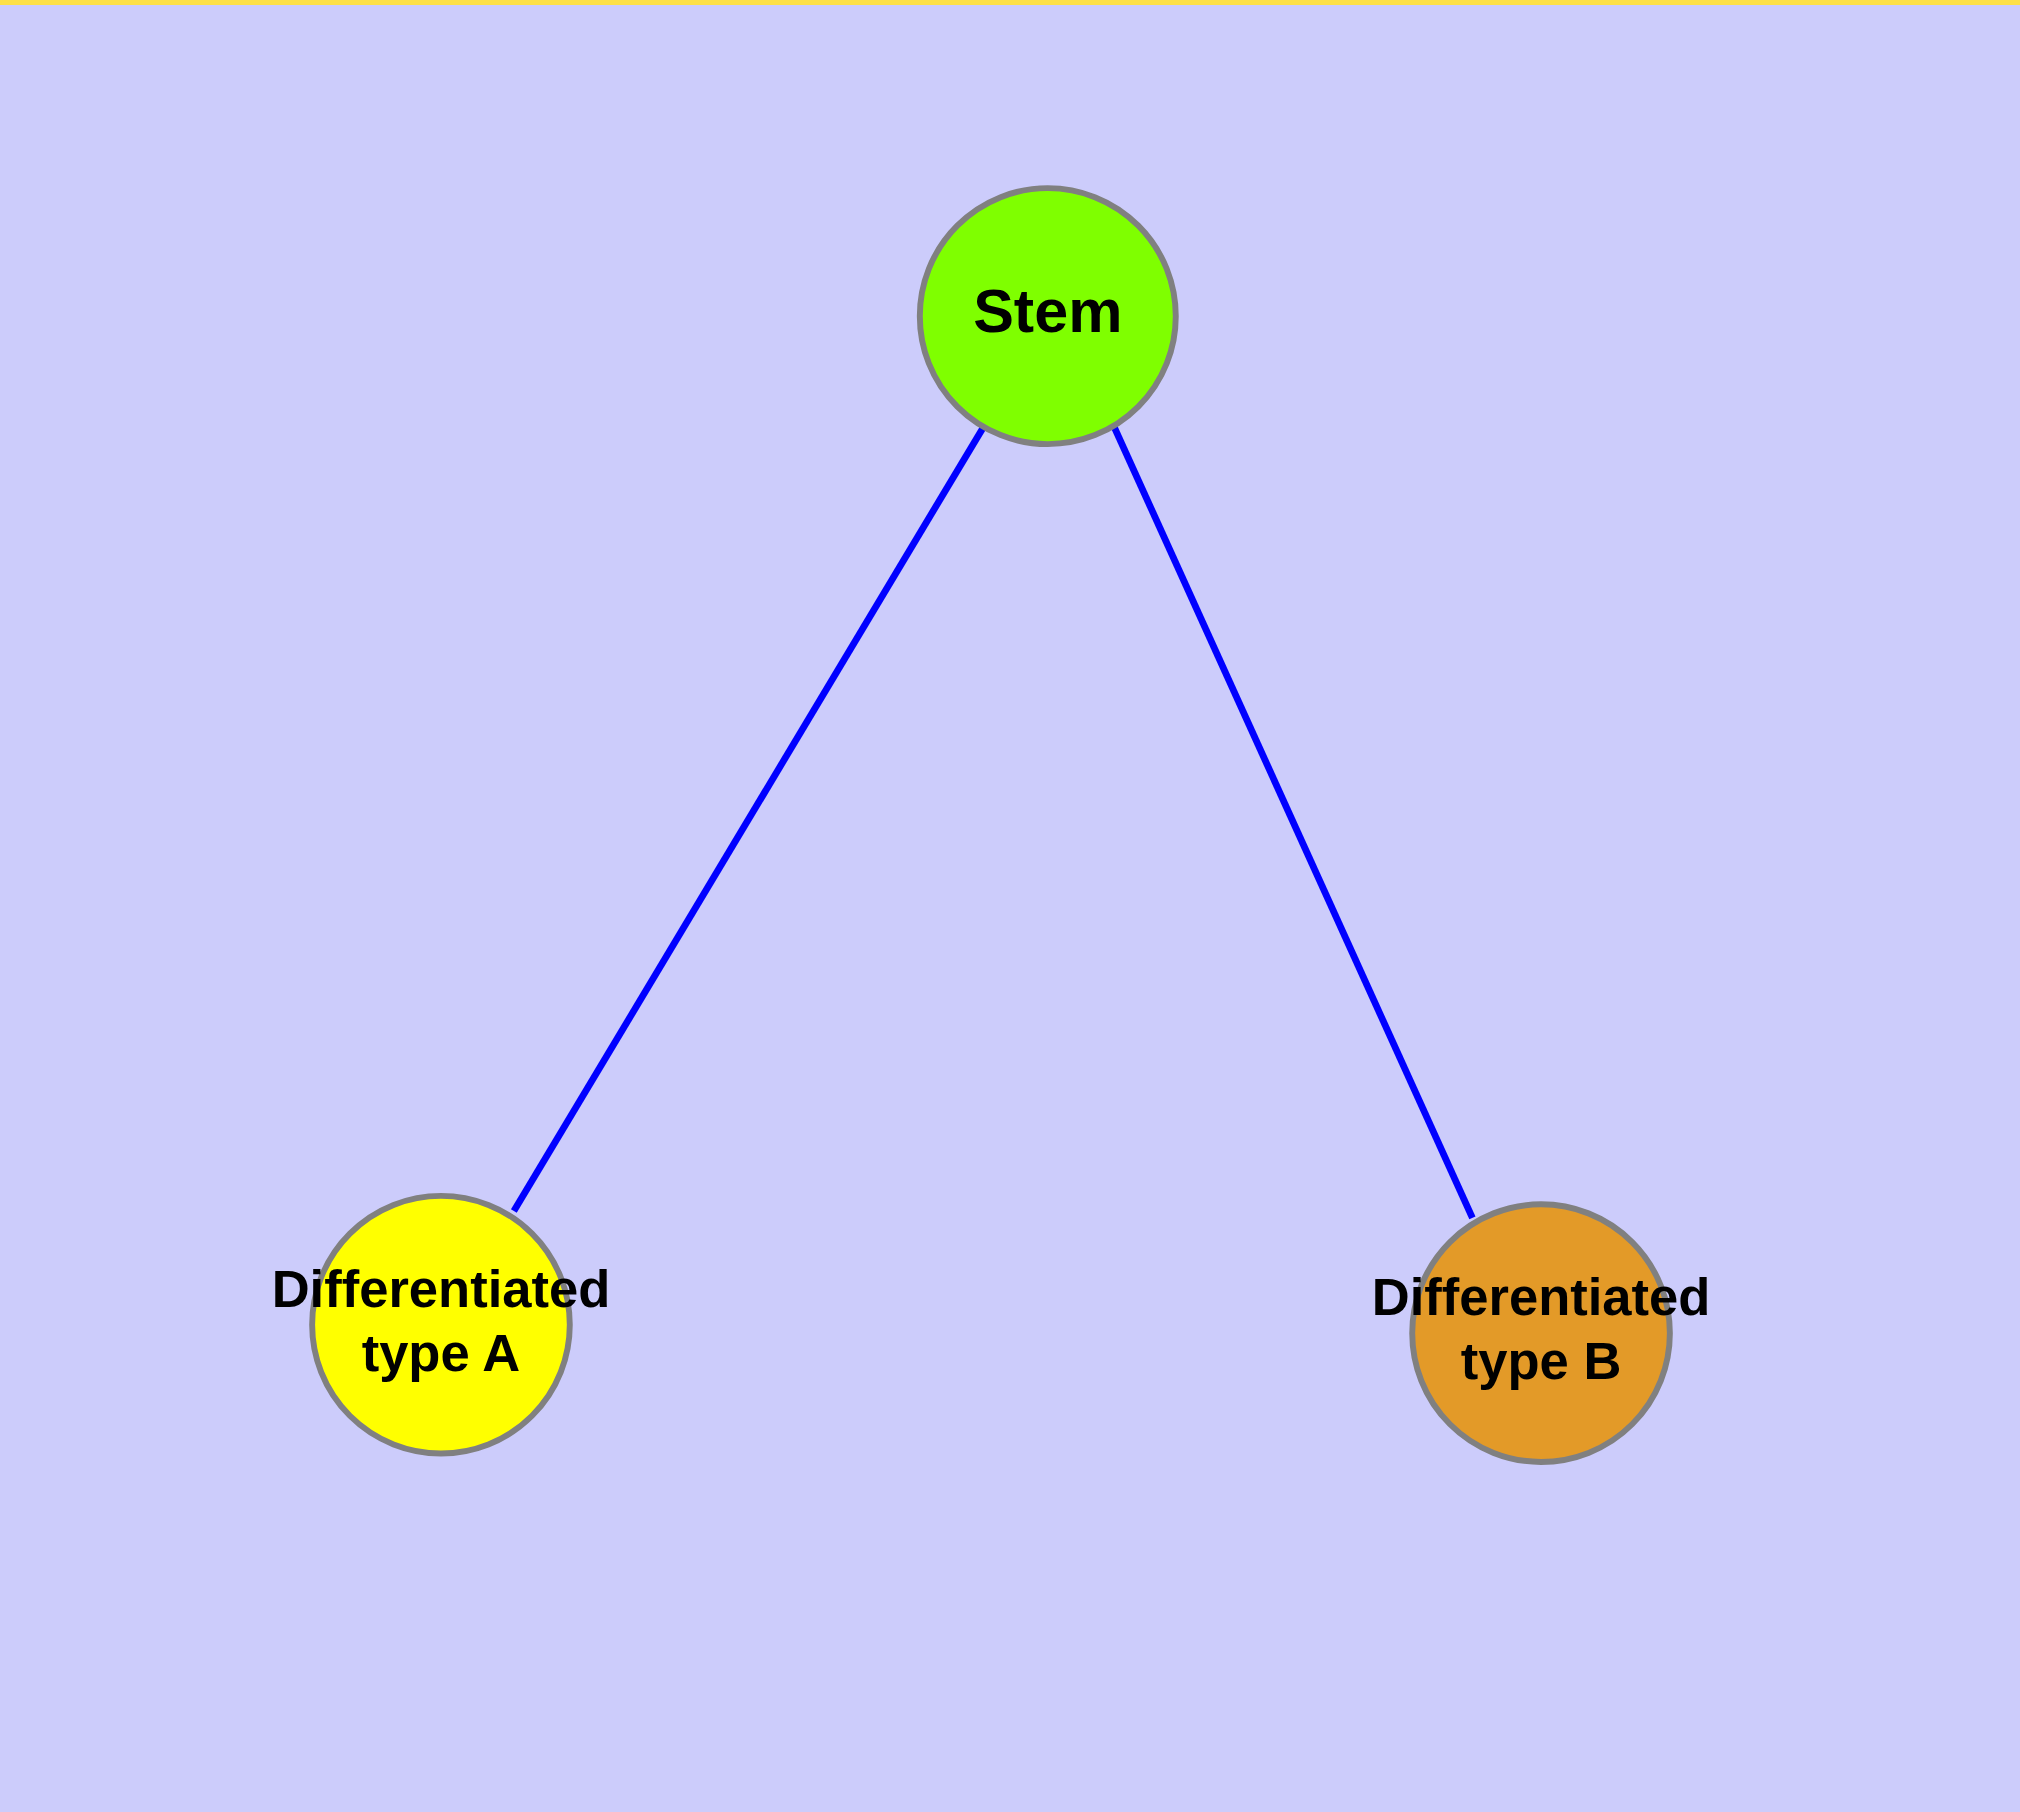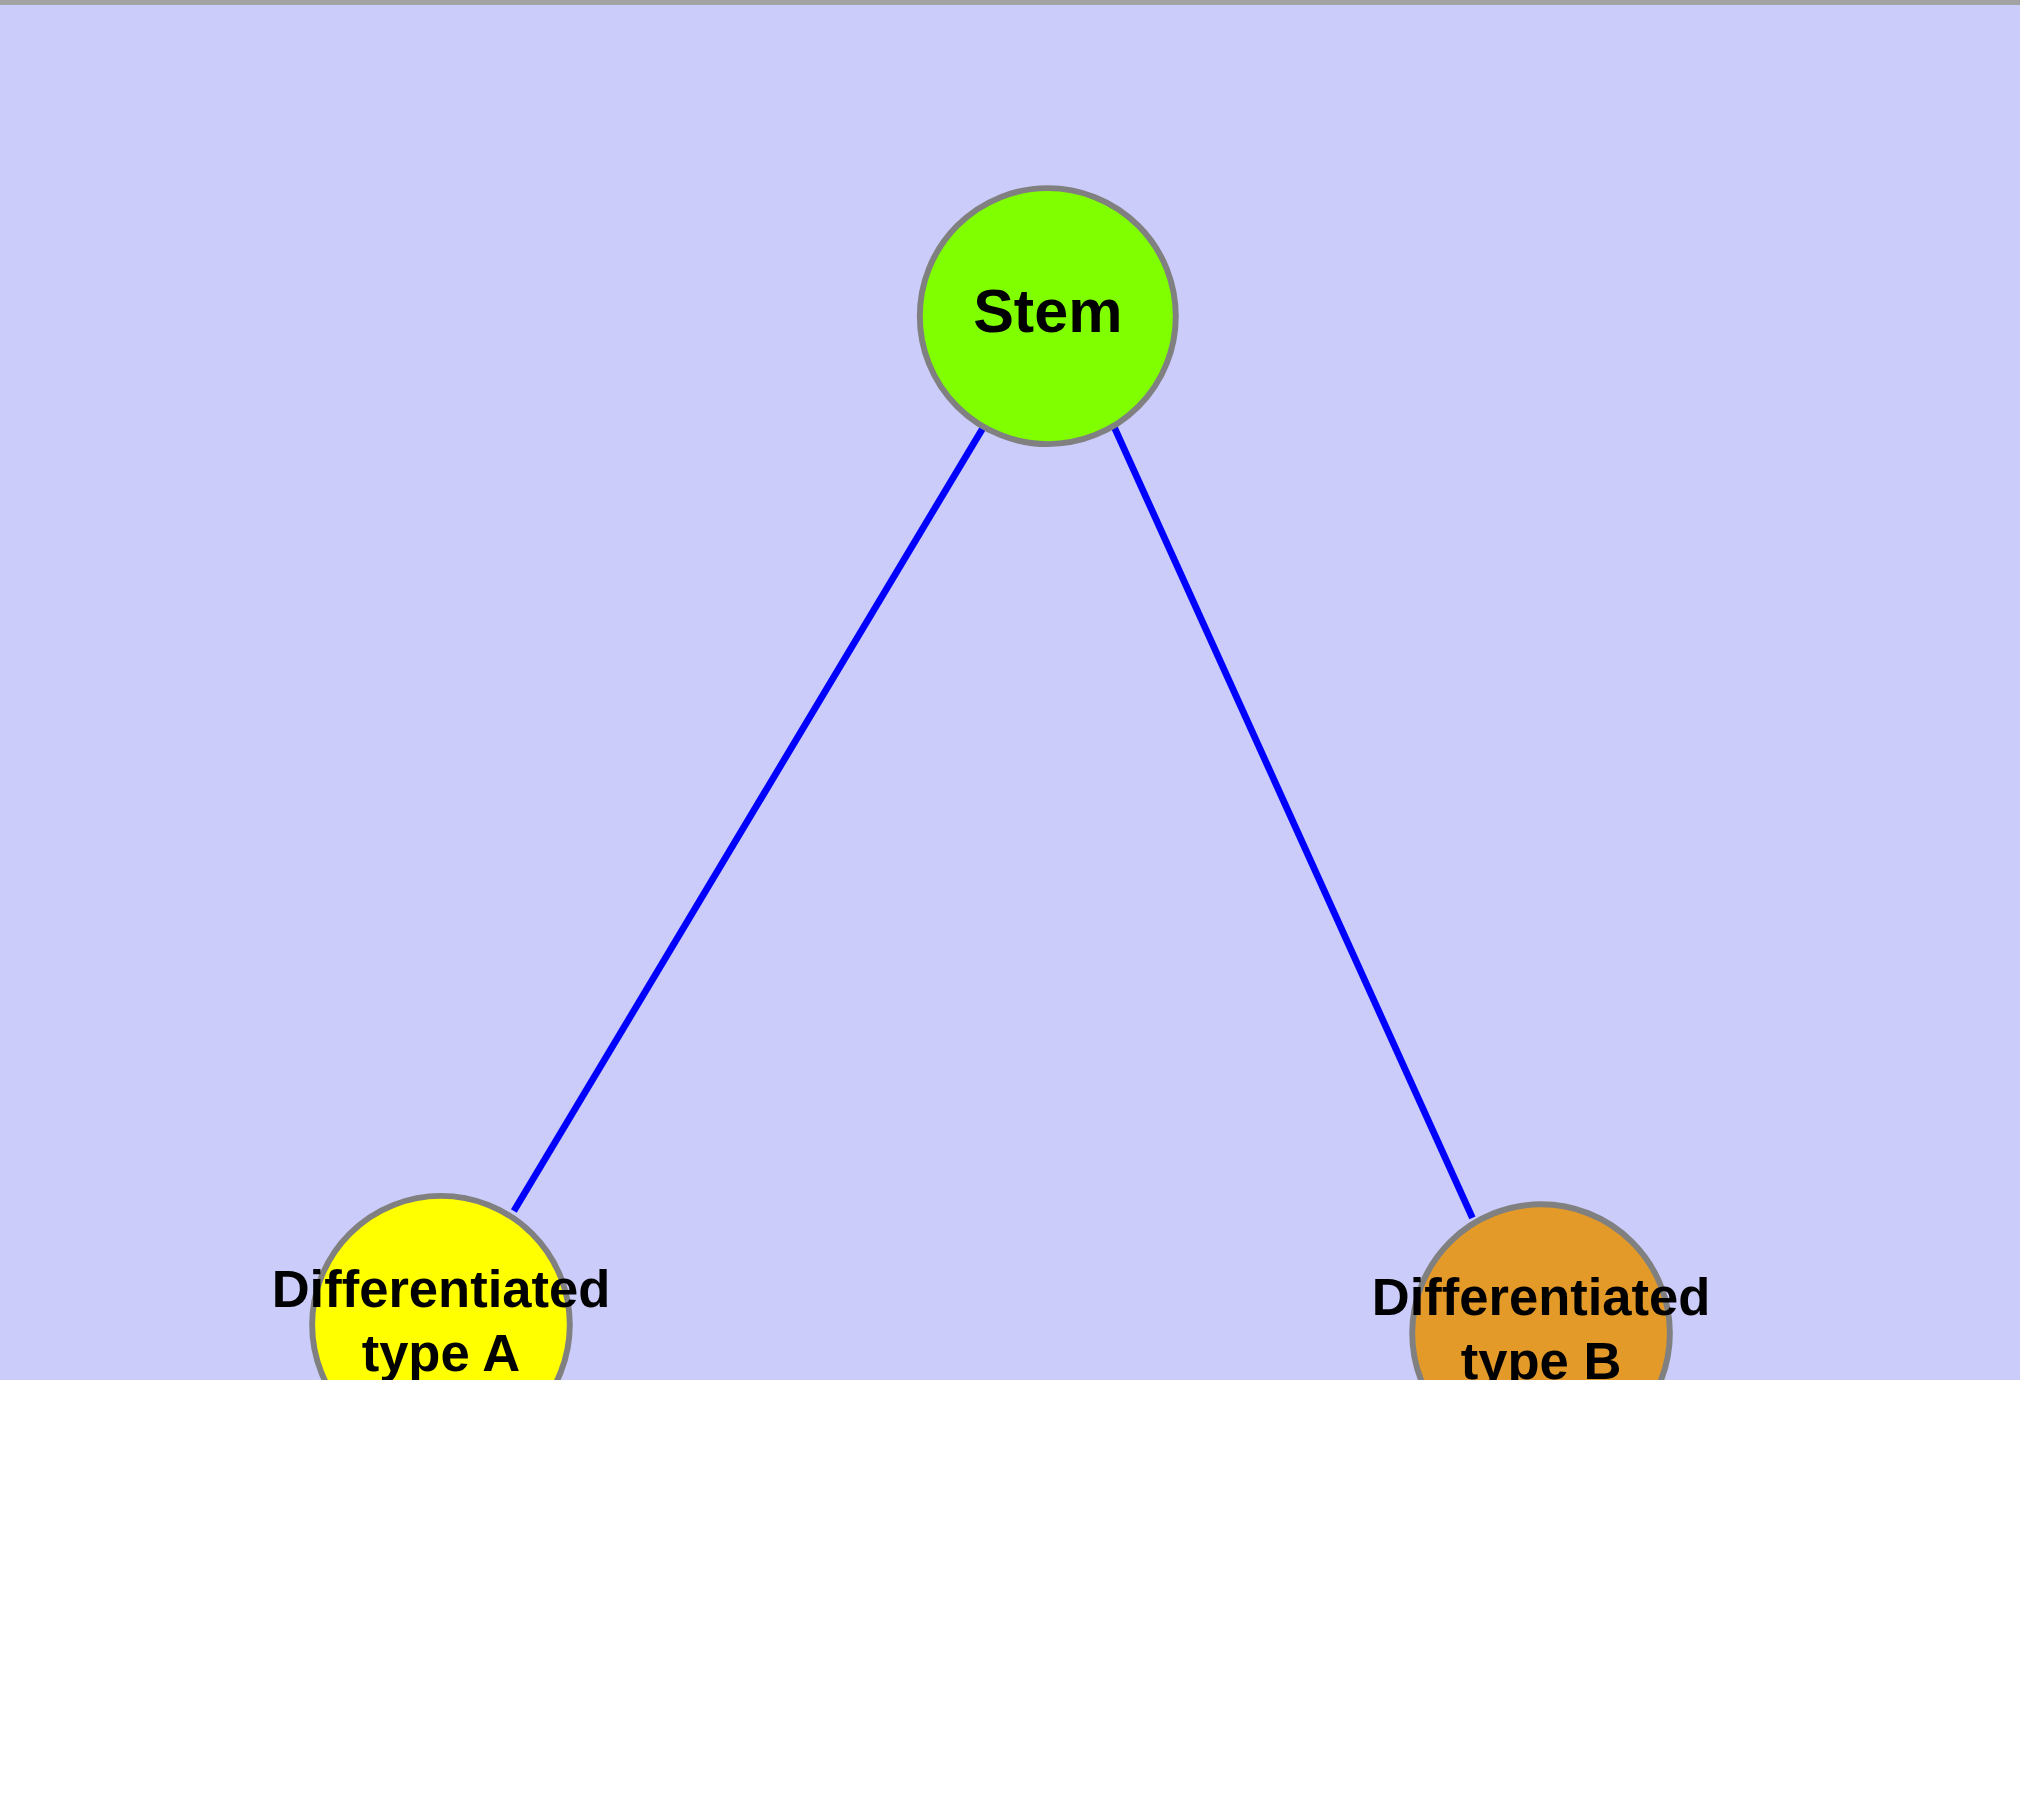--- a/index.html
+++ b/index.html
@@ -4,22 +4,22 @@
 <title>Cell Differentiation Graph</title>
 <style>
   html, body {
     margin: 0;
     padding: 0;
     background: #ffffff;
   }
   #canvas {
     position: relative;
     width: 2021px;
-    height: 1380px;
-    background: #a3a3a3;
+    height: 1812px;
+    background: #fde047;
     overflow: hidden;
     font-family: "Liberation Sans", "DejaVu Sans", sans-serif;
   }
   #plot-area {
     position: absolute;
     left: 0px;
     top: 5.1px;
     width: 2021px;
     height: 1807px;
     background: #ccccfb;

